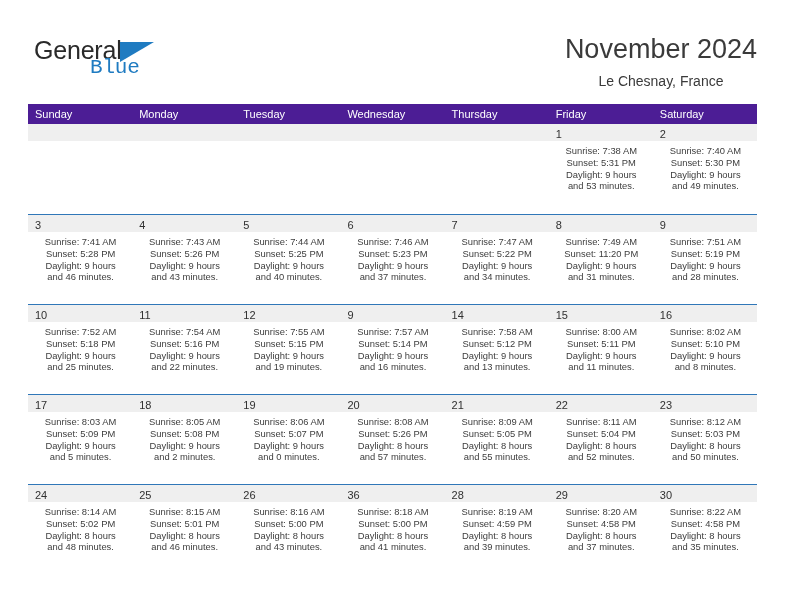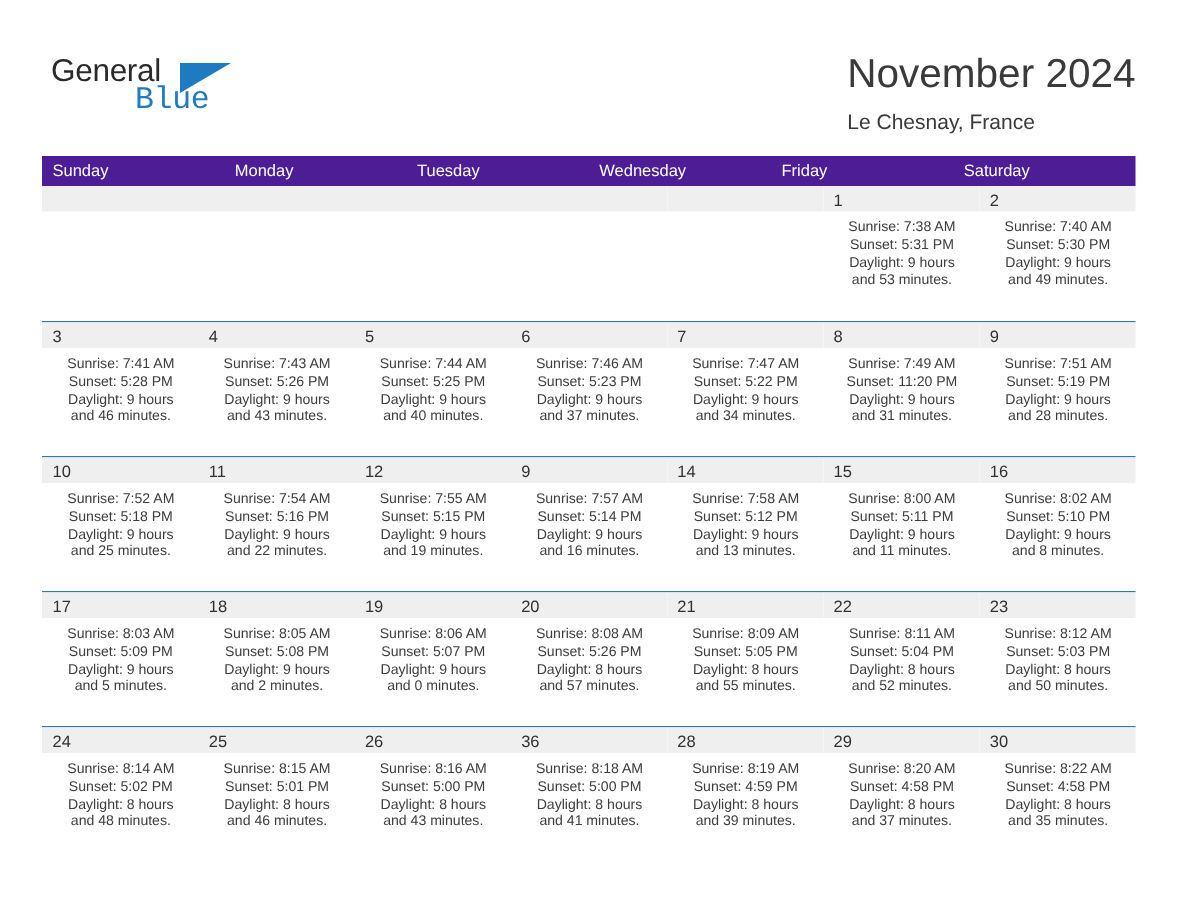--- a/index.html
+++ b/index.html
@@ -32,21 +32,21 @@
     position: absolute;
     left: 34px;
     top: 36px;
     width: 150px;
     height: 48px;
   }
   .logo-general {
     position: absolute;
     left: 0;
     top: 0;
-    font-size: 21px;
+    font-size: 25px;
     color: #2a2a2a;
     letter-spacing: -0.2px;
     font-family: "Liberation Sans", sans-serif;
   }
   .logo-blue {
     position: absolute;
     left: 56px;
     top: 20px;
     font-size: 21px;
     color: #1f7bc1;
@@ -60,21 +60,21 @@
     width: 0;
     height: 0;
     border-left: 34px solid #1f7bc1;
     border-bottom: 20px solid transparent;
   }
 
   .title-block {
     position: absolute;
     right: 35px;
     top: 32px;
-    text-align: left;
+    text-align: center;
   }
   .month-title {
     font-size: 27px;
     color: #3a3a3a;
     font-weight: normal;
     line-height: 34px;
     white-space: nowrap;
   }
   .location {
     margin-top: 6px;
@@ -166,20 +166,21 @@
     </div>
 
   </div>
 
   <div class="calendar">
     <div class="weekday-row">
         <div class="weekday">Sunday</div>
         <div class="weekday">Monday</div>
         <div class="weekday">Tuesday</div>
         <div class="weekday">Wednesday</div>
+        <div class="weekday">Thursday</div>
         <div class="weekday">Friday</div>
         <div class="weekday">Saturday</div>
       </div>
     <div>
         <div class="week-row first">
           <div class="day-cell empty">
             <div class="daynum-band"><span class="daynum"></span></div>
             <div class="day-info"></div>
           </div>
           <div class="day-cell empty">

